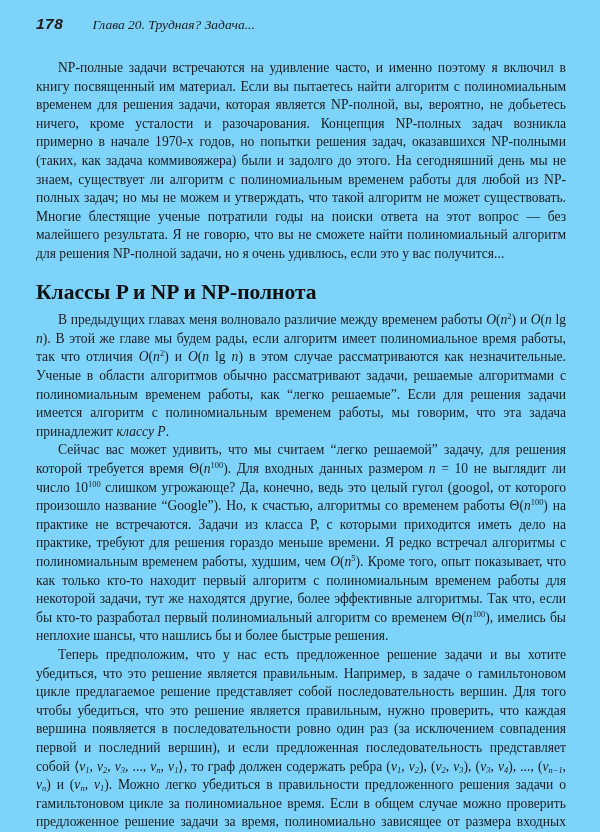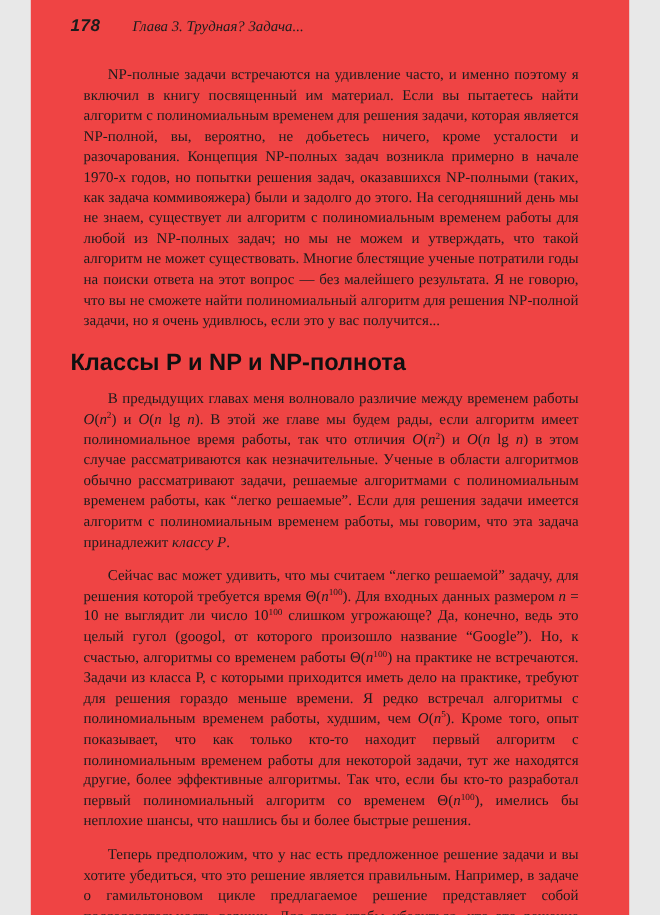--- a/index.html
+++ b/index.html
@@ -1,21 +1,21 @@
 <!DOCTYPE html>
 <html lang="ru"><head>
 <meta charset="utf-8">
 <style>
   html, body { margin: 0; padding: 0; background: #e8e8e8; }
   .page {
     position: relative;
-    width: 544px;
+    width: 600px;
     height: 832px;
     margin: 0 auto;
-    background: #ef4444;
+    background: #7dd3fc;
     box-sizing: border-box;
     padding: 15px 34px 0 36px;
     overflow: hidden;
     color: #1c1c1c;
     font-family: "Liberation Serif", "DejaVu Serif", "DejaVu Sans", serif;
   }
   .running-head {
     display: flex;
     align-items: baseline;
     margin-bottom: 26px;
@@ -31,25 +31,25 @@
     font-style: italic;
     font-size: 13.5px;
     margin-left: 29px;
   }
   .body-text {
     font-size: 13.6px;
     line-height: 18.6px;
     text-align: justify;
   }
   .body-text p {
-    margin: 12px;
+    margin: 0;
     text-indent: 22px;
   }
   h2.section-heading {
-    font-family: Liberation Sans, sans-serif;
+    font-family: Liberation Serif, serif;
     font-weight: 700;
     font-size: 21.5px;
     line-height: 1.15;
     color: #101010;
     margin: 16px 0 7px 0;
     text-indent: 0;
     text-align: left;
   }
   .math { font-style: italic; }
   .bold-italic { font-weight: 400; font-style: italic; }
@@ -63,21 +63,21 @@
     vertical-align: -0.25em;
     line-height: 0;
   }
 </style>
 </head>
 <body>
 
 <div class="page">
   <header class="running-head">
     <span class="pagenum">178</span>
-    <span class="chapter">Глава 3. Трудная? Задача...</span>
+    <span class="chapter">Глава 20. Трудная? Задача...</span>
   </header>
 
   <main class="body-text">
     <p>NP-полные задачи встречаются на удивление часто, и именно поэтому я включил в книгу посвященный им материал. Если вы пытаетесь найти алгоритм с полиномиальным временем для решения задачи, которая является NP-полной, вы, вероятно, не добьетесь ничего, кроме усталости и разочарования. Концепция NP-полных задач возникла примерно в начале 1970-х годов, но попытки решения задач, оказавшихся NP-полными (таких, как задача коммивояжера) были и задолго до этого. На сегодняшний день мы не знаем, существует ли алгоритм с полиномиальным временем работы для любой из NP-полных задач; но мы не можем и утверждать, что такой алгоритм не может существовать. Многие блестящие ученые потратили годы на поиски ответа на этот вопрос — без малейшего результата. Я не говорю, что вы не сможете найти полиномиальный алгоритм для решения NP-полной задачи, но я очень удивлюсь, если это у вас получится...</p>
 
     <h2 class="section-heading">Классы P и NP и NP-полнота</h2>
 
     <p>В предыдущих главах меня волновало различие между временем работы <span class="math">O</span>(<span class="math">n</span><span class="sup">2</span>) и <span class="math">O</span>(<span class="math">n</span> lg <span class="math">n</span>). В этой же главе мы будем рады, если алгоритм имеет полиномиальное время работы, так что отличия <span class="math">O</span>(<span class="math">n</span><span class="sup">2</span>) и <span class="math">O</span>(<span class="math">n</span> lg <span class="math">n</span>) в этом случае рассматриваются как незначительные. Ученые в области алгоритмов обычно рассматривают задачи, решаемые алгоритмами с полиномиальным временем работы, как “легко решаемые”. Если для решения задачи имеется алгоритм с полиномиальным временем работы, мы говорим, что эта задача принадлежит <span class="bold-italic">классу P</span>.</p>
     <p>Сейчас вас может удивить, что мы считаем “легко решаемой” задачу, для решения которой требуется время Θ(<span class="math">n</span><span class="sup">100</span>). Для входных данных размером <span class="math">n</span> = 10 не выглядит ли число 10<span class="sup">100</span> слишком угрожающе? Да, конечно, ведь это целый гугол (googol, от которого произошло название “Google”). Но, к счастью, алгоритмы со временем работы Θ(<span class="math">n</span><span class="sup">100</span>) на практике не встречаются. Задачи из класса P, с которыми приходится иметь дело на практике, требуют для решения гораздо меньше времени. Я редко встречал алгоритмы с полиномиальным временем работы, худшим, чем <span class="math">O</span>(<span class="math">n</span><span class="sup">5</span>). Кроме того, опыт показывает, что как только кто-то находит первый алгоритм с полиномиальным временем работы для некоторой задачи, тут же находятся другие, более эффективные алгоритмы. Так что, если бы кто-то разработал первый полиномиальный алгоритм со временем Θ(<span class="math">n</span><span class="sup">100</span>), имелись бы неплохие шансы, что нашлись бы и более быстрые решения.</p>
     <p>Теперь предположим, что у нас есть предложенное решение задачи и вы хотите убедиться, что это решение является правильным. Например, в задаче о гамильтоновом цикле предлагаемое решение представляет собой последовательность вершин. Для того чтобы убедиться, что это решение является правильным, нужно проверить, что каждая вершина появляется в последовательности ровно один раз (за исключением совпадения первой и последний вершин), и если предложенная последовательность представляет собой ⟨<span class="math">v</span><span class="sub math">1</span>, <span class="math">v</span><span class="sub math">2</span>, <span class="math">v</span><span class="sub math">3</span>, ..., <span class="math">v</span><span class="sub math">n</span>, <span class="math">v</span><span class="sub math">1</span>⟩, то граф должен содержать ребра (<span class="math">v</span><span class="sub math">1</span>, <span class="math">v</span><span class="sub math">2</span>), (<span class="math">v</span><span class="sub math">2</span>, <span class="math">v</span><span class="sub math">3</span>), (<span class="math">v</span><span class="sub math">3</span>, <span class="math">v</span><span class="sub math">4</span>), ..., (<span class="math">v</span><span class="sub math">n−1</span>, <span class="math">v</span><span class="sub math">n</span>) и (<span class="math">v</span><span class="sub math">n</span>, <span class="math">v</span><span class="sub math">1</span>). Можно легко убедиться в правильности предложенного решения задачи о гамильтоновом цикле за полиномиальное время. Если в общем случае можно проверить предложенное решение задачи за время, полиномиально зависящее от размера входных данных</p>

